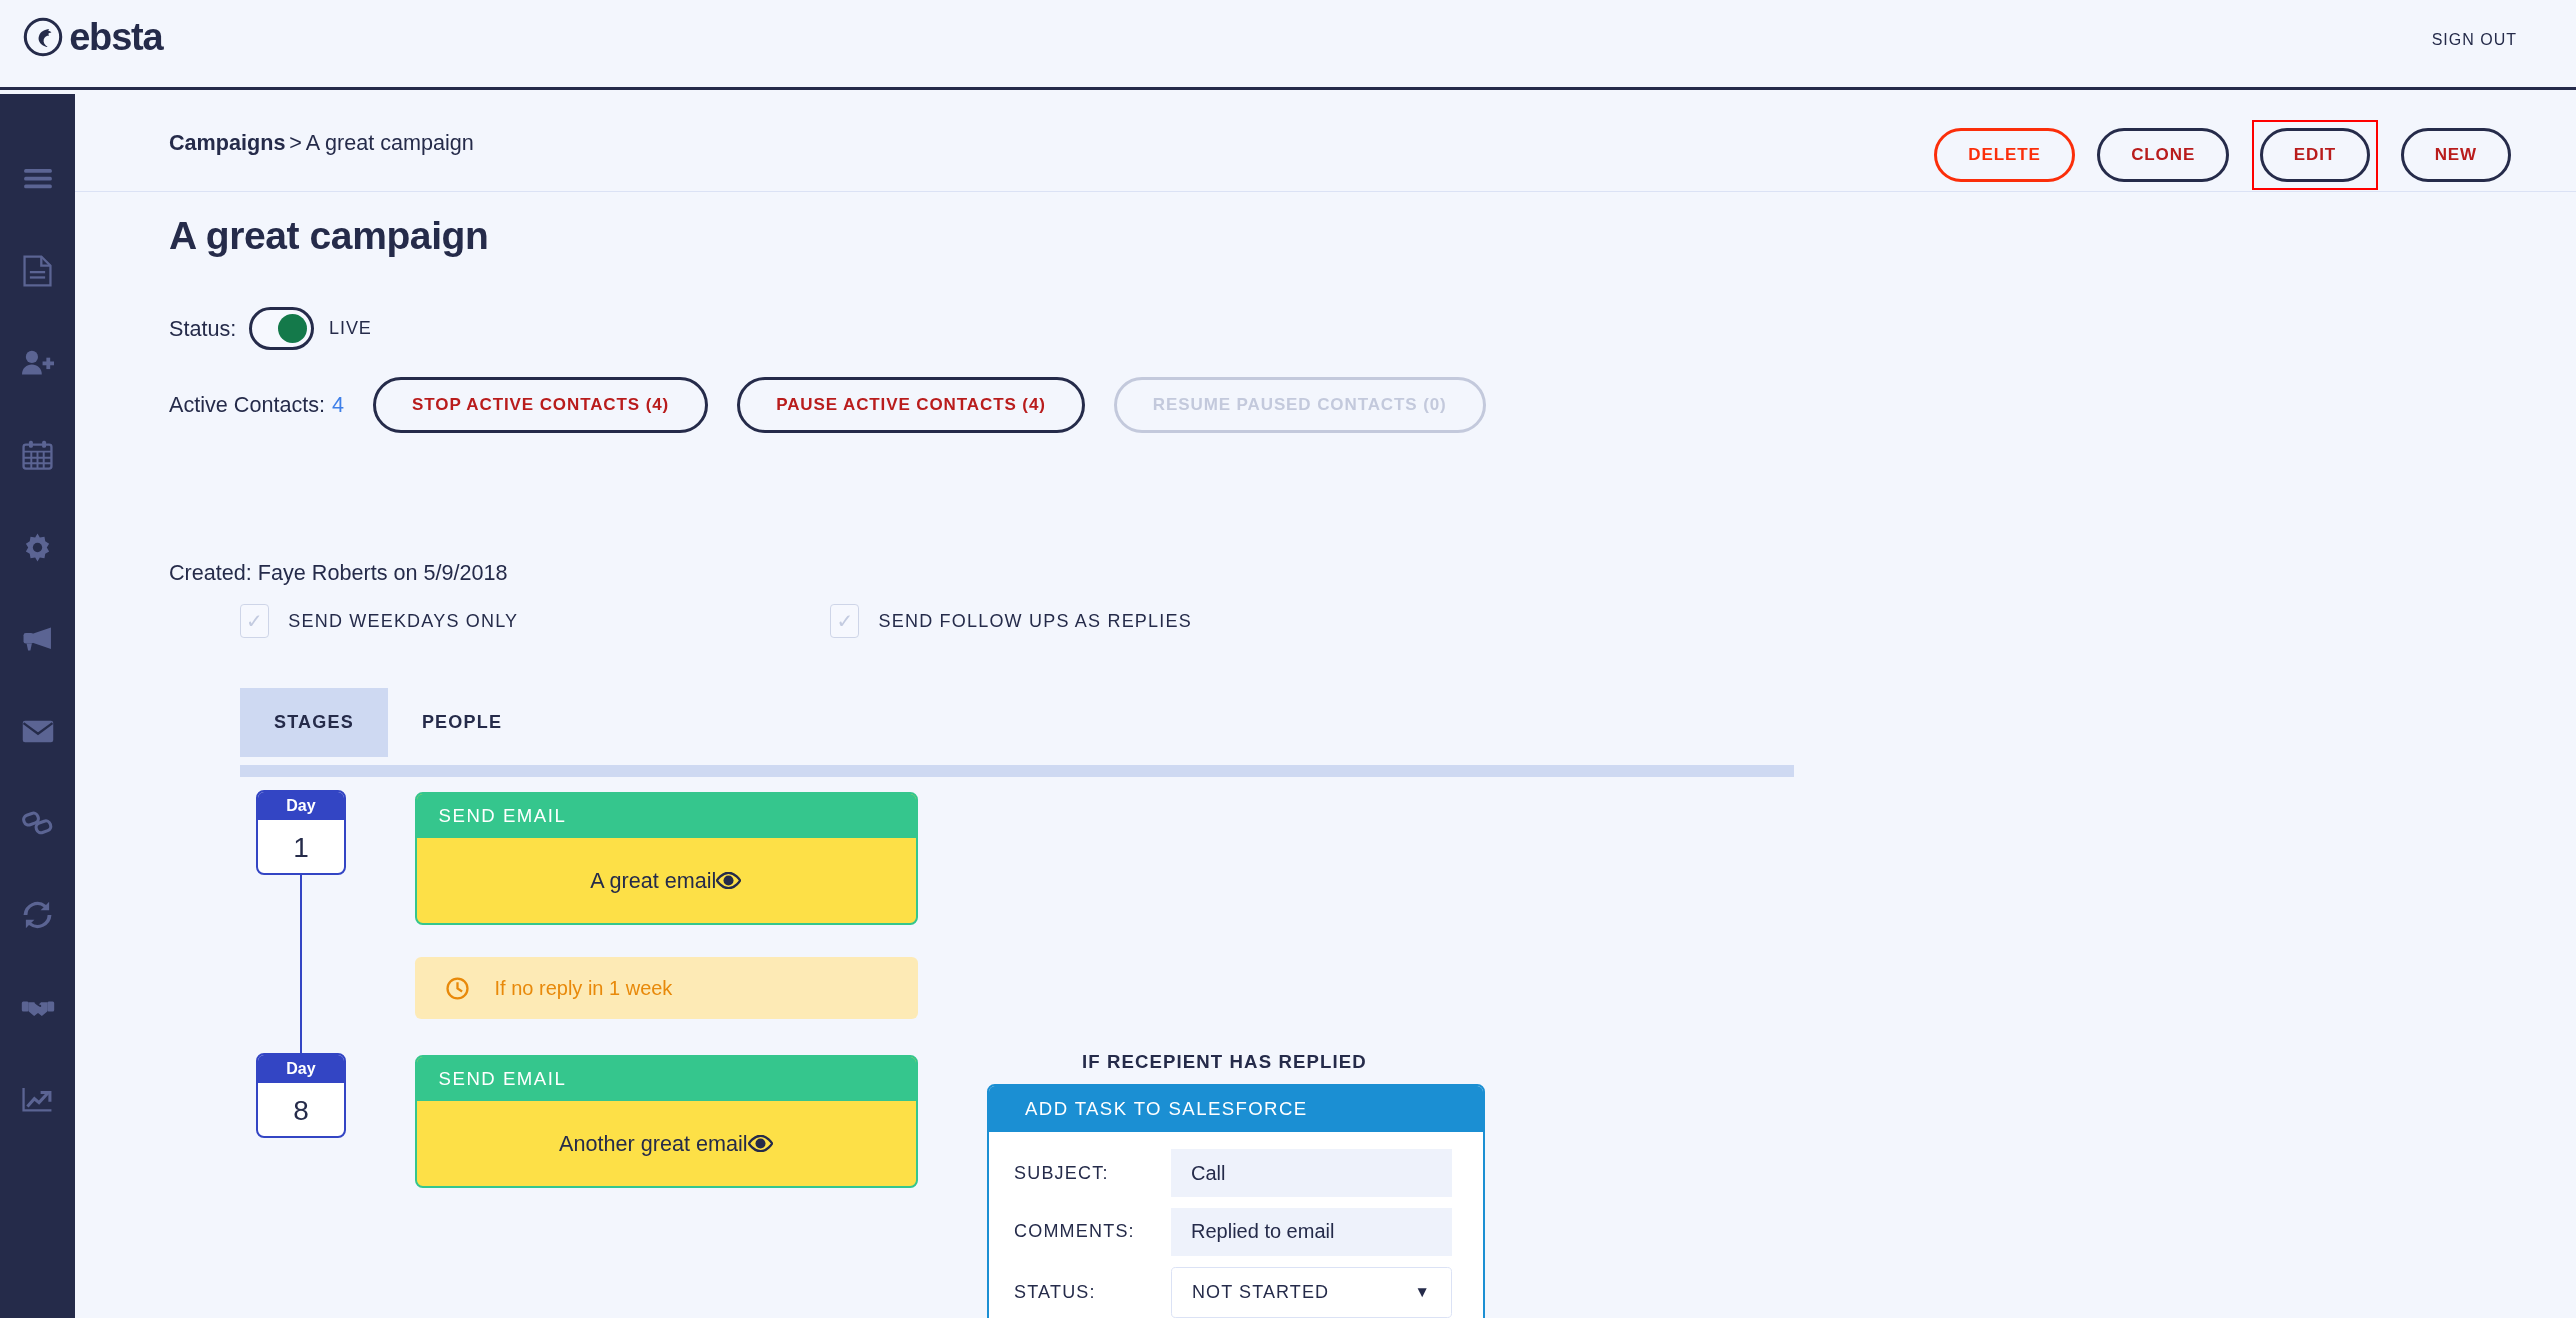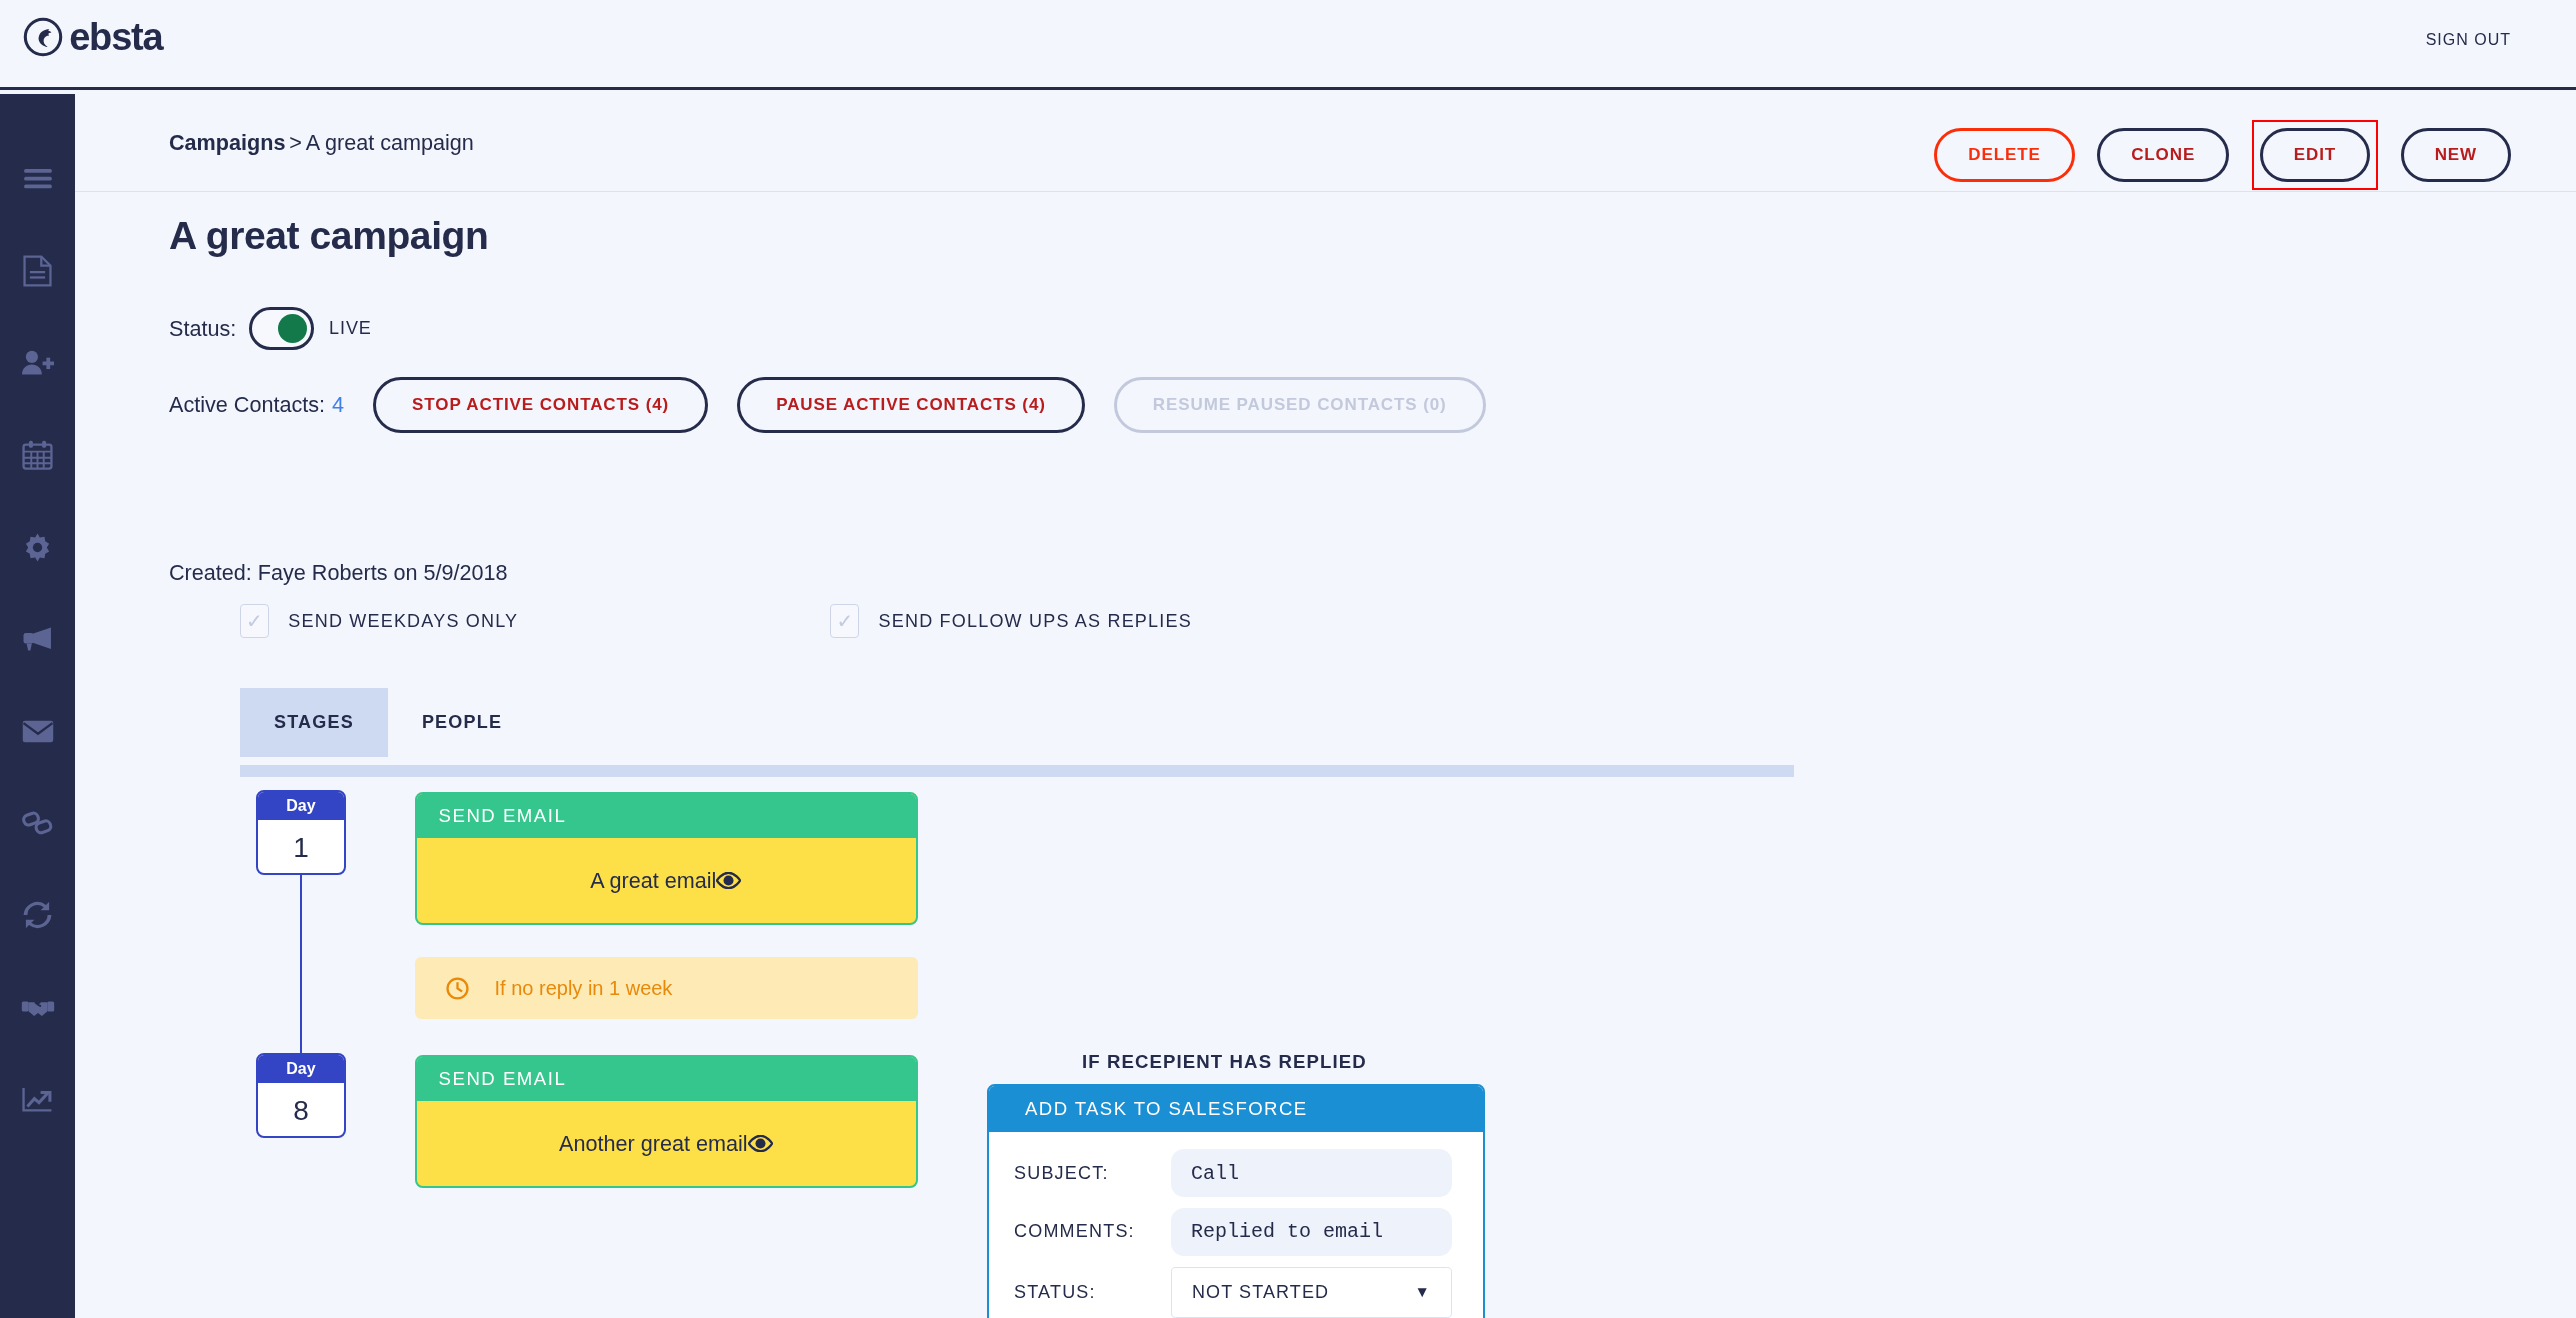--- a/index.html
+++ b/index.html
@@ -19,21 +19,21 @@
   #logo-wrap {
     position: absolute; left: 23px; top: 17px;
     display: flex; align-items: center; gap: 6.2px;
   }
   #logo-mark { width: 40px; height: 40px; display:block; }
   #logo-text {
     font-size: 38px; font-weight: 700; color: #252b4a;
     letter-spacing: -1.2px; line-height: 40px;
   }
   #signout {
-    position: absolute; right: 65px; top: 31px;
+    position: absolute; right: 59px; top: 31px;
     font-size: 16px; letter-spacing: 1px; font-weight: 400;
     color: #252b4a; cursor: pointer;
   }
 
   
   #sidebar {
     position: absolute; left: 0; top: 94px; width: 75px; height: 1225px;
     background: #252b4a;
     display: flex; flex-direction: column; align-items: center;
     padding-top: 39px;
@@ -224,23 +224,23 @@
     font-size: 18.6px; letter-spacing: 1.4px;
     display: flex; align-items: center; padding-left: 36px;
   }
   #sf-body { padding: 17px 31px 23px 25px; }
   .sf-row { display: flex; align-items: center; margin-bottom: 10.8px; }
   .sf-row:last-child { margin-bottom: 0; }
   .sf-key {
     width: 157px; font-size: 18px; letter-spacing: 1.2px; color: #252b4a;
   }
   .sf-val {
-    flex: 1; height: 48px; border-radius: 13px; background: #eef2fb;
+    flex: 1; height: 48px; border-radius: 0; background: #eef2fb;
     display: flex; align-items: center; padding-left: 20px;
-    font-size: 20px; color: #252b4a; font-family: Liberation Mono, monospace;
+    font-size: 20px; color: #252b4a;
   }
   .sf-select {
     flex: 1; height: 51px; border-radius: 4.6px; background: #ffffff;
     border: 1.5px solid #dbe2f5;
     display: flex; align-items: center; justify-content: space-between;
     padding: 0 20px 0 20px;
     font-size: 18px; letter-spacing: 1.1px; color: #252b4a;
     cursor: pointer;
   }
   .caret { font-size: 15.5px; color: #252b4a; }

